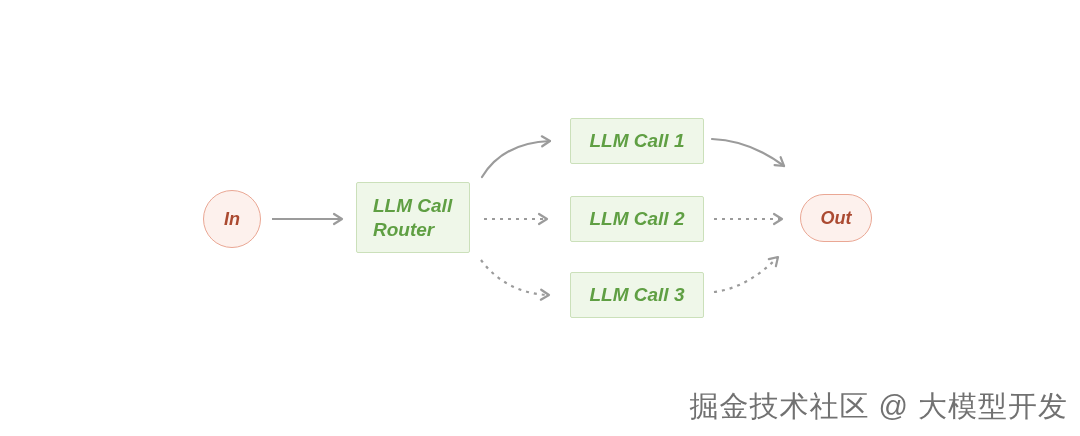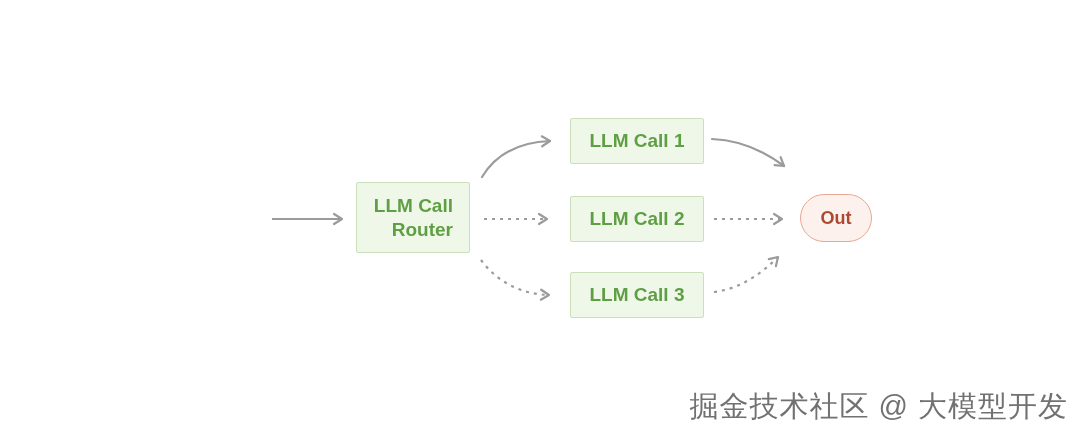--- a/index.html
+++ b/index.html
@@ -7,23 +7,24 @@
     position:relative;
     width:1080px;height:436px;
     background:#ffffff;
     overflow:hidden;
     font-family:"Liberation Sans","DejaVu Sans",sans-serif;
   }
   .edges{position:absolute;left:0;top:0;width:1080px;height:436px;}
   .node{
     position:absolute;
     display:flex;align-items:center;justify-content:center;
-    text-align:right;
+    text-align:left;
     font-weight:700;
     box-sizing:border-box;
+    font-style:italic;
   }
   .node.green{
     background:#eff7e9;
     border:1.5px solid #cbe0ba;
     color:#5f9f43;
     font-size:19px;
     border-radius:2px;
   }
   .node.pink{
     background:#fdf1ed;
@@ -70,20 +71,21 @@
 
     <path d="M481,260 C497,282 521,294 549,295" fill="none" stroke="#9b9b9b" stroke-width="2.2" stroke-dasharray="3 5" marker-end="url(#chev)"></path>
 
     <path d="M712,139 C739,140 764,151 784,166" fill="none" stroke="#9b9b9b" stroke-width="2.2" stroke-linecap="round" marker-end="url(#chev)"></path>
 
     <path d="M714,219 L782,219" fill="none" stroke="#9b9b9b" stroke-width="2.2" stroke-dasharray="3 5" marker-end="url(#chev)"></path>
 
     <path d="M714,292 C739,289 760,275 778,257" fill="none" stroke="#9b9b9b" stroke-width="2.2" stroke-dasharray="3 5" marker-end="url(#chev)"></path>
   </svg>
 
+  <div id="node-in" class="node pink circle">In</div>
 
   <div id="node-router" class="node green">LLM Call Router</div>
 
   <div id="node-call1" class="node green">LLM Call 1</div>
 
   <div id="node-call2" class="node green">LLM Call 2</div>
 
   <div id="node-call3" class="node green">LLM Call 3</div>
 
   <div id="node-out" class="node pink pill">Out</div>

